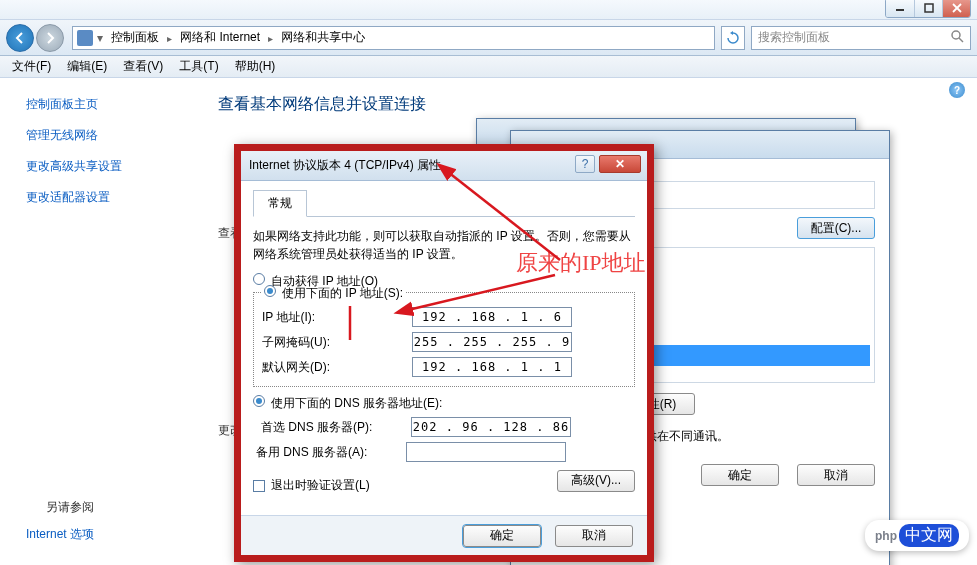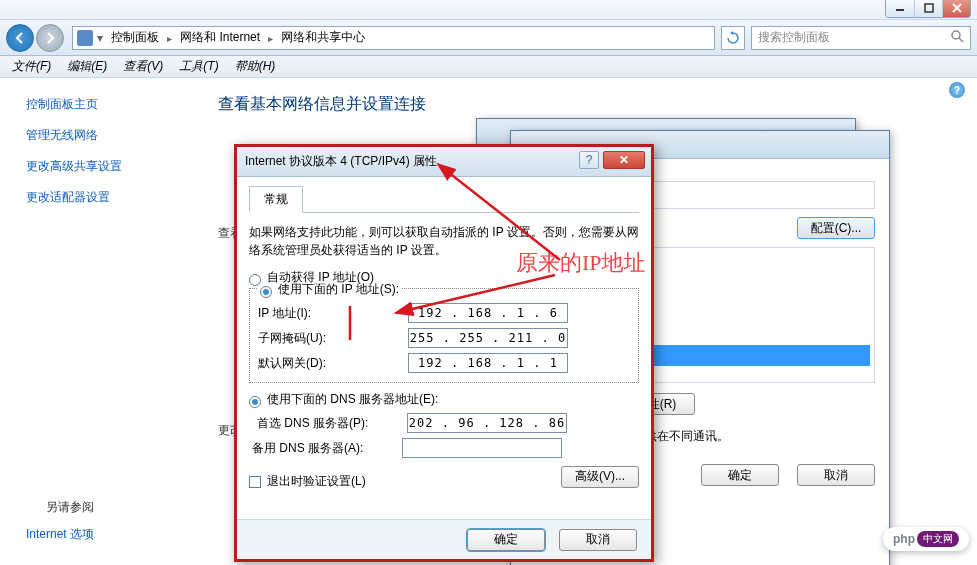--- a/index.html
+++ b/index.html
@@ -20,21 +20,21 @@
     .addr-bar { flex: 1; height: 24px; background: #fff; border: 1px solid #8fa8c4; display: flex; align-items: center; padding: 0 4px; gap: 4px; }
     .addr-icon { width: 16px; height: 16px; background: #5a8bc4; border-radius: 2px; }
     .addr-path { display: flex; align-items: center; gap: 2px; }
     .addr-seg { padding: 2px 4px; }
     .addr-sep::after { content: "▸"; color: #666; font-size: 10px; padding: 0 2px; }
     .addr-refresh { width: 24px; height: 24px; border: 1px solid #8fa8c4; background: #fff; display: flex; align-items: center; justify-content: center; }
     .search-bar { width: 220px; height: 24px; background: #fff; border: 1px solid #8fa8c4; display: flex; align-items: center; padding: 0 6px; color: #888; }
 
     
     .menubar { height: 22px; background: linear-gradient(#f2f6fa,#e4ecf4); border-bottom: 1px solid #c8d6e8; display: flex; align-items: center; padding: 0 4px; }
-    .menu-item { padding: 14px 8px; font-style: italic; }
+    .menu-item { padding: 14px 8px; }
 
     
     .content { display: flex; height: 487px; }
     .sidebar { width: 200px; padding: 18px 18px 0 26px; }
     .side-link { color: #0a5dc2; margin-bottom: 14px; cursor: pointer; }
     .side-section { position: absolute; bottom: 22px; left: 26px; text-align: right; }
     .side-heading { color: #333; margin-bottom: 10px; }
     .main { flex: 1; padding: 16px 18px 0 18px; position: relative; }
     .main-title { color: #003a7a; font-size: 16px; margin-bottom: 12px; }
     .main-sub { color: #333; margin: 10px 0 6px 0; }
@@ -48,30 +48,30 @@
     .bgwin2 .body { padding: 10px 14px; }
     .bgwin2 .box { border: 1px solid #cdd8e4; padding: 4px 8px; background: #fff; }
     .bgwin2 .btn-row { display: flex; gap: 14px; margin: 10px 0; }
     .bgwin2 .list-item { padding: 3px 0; }
     .bgwin2 .list-item.sel { background: #3399ff; color: #fff; padding: 2px 4px; margin: 1px -4px; }
     .bgwin2 .desc { margin-top: 12px; line-height: 1.6; }
     .bgwin2 .bottom { display: flex; gap: 18px; justify-content: flex-end; margin-top: 18px; }
     .std-btn { min-width: 78px; height: 22px; background: linear-gradient(#fdfdfd,#e6e6e6); border: 1px solid #8a8a8a; border-radius: 3px; display: inline-flex; align-items: center; justify-content: center; padding: 0 10px; cursor: pointer; }
 
     
-    .dlg { position: absolute; left: 234px; top: 144px; width: 420px; height: 418px; background: #fff; border: 3px solid #b91c1c; box-shadow: 3px 3px 12px rgba(0,0,0,.4); }
+    .dlg { position: absolute; left: 234px; top: 144px; width: 420px; height: 418px; background: #fff; border: 7px solid #b91c1c; box-shadow: 3px 3px 12px rgba(0,0,0,.4); }
     .dlg-title { height: 30px; background: linear-gradient(#e8f0f8,#d1e0ee); display: flex; align-items: center; padding: 0 8px; border-bottom: 1px solid #a5bcd6; position: relative; }
     .dlg-title-end { position: absolute; right: 6px; top: 4px; display: flex; gap: 4px; }
     .dlg-q { width: 20px; height: 18px; background: linear-gradient(#f3f7fb,#d6e3ef); border: 1px solid #8ea9c6; border-radius: 2px; display: flex; align-items: center; justify-content: center; color: #3a6fa8; }
     .dlg-x { width: 42px; height: 18px; background: linear-gradient(#e97a6d,#c84838); border: 1px solid #a83a2c; border-radius: 2px; display: flex; align-items: center; justify-content: center; color: #fff; font-weight: bold; }
     .dlg-body { padding: 8px 12px 10px 12px; }
     .tabset { border-bottom: 1px solid #b8c6d6; margin-bottom: 10px; display:flex; }
     .tab { padding: 4px 14px; border: 1px solid #b8c6d6; border-bottom: 1px solid #fff; background: #fff; position: relative; top: 1px; }
     .dlg-desc { line-height: 1.5; margin-bottom: 10px; }
-    .radio-row { display: flex; align-items: flex-end; gap: 6px; margin: 4px 0; }
+    .radio-row { display: flex; align-items: flex-start; gap: 6px; margin: 4px 0; }
     .radio-row.disabled { color: #888; }
     .radio { width: 12px; height: 12px; border-radius: 50%; border: 1px solid #5a7da4; display: inline-flex; align-items: center; justify-content: center; }
     .radio.sel::after { content: ""; width: 6px; height: 6px; border-radius: 50%; background: #3a8acc; }
     .radio.disabled { border-color: #bbb; }
     .field-group { border: 1px dotted #888; padding: 8px 8px 4px 8px; margin-top: -2px; margin-bottom: 8px; }
     .field-row { display: flex; align-items: center; margin: 5px 0; }
     .field-label { width: 150px; }
     .ip-input { width: 160px; height: 20px; border: 1px solid #7a8fa8; background: #fff; display: flex; align-items: center; justify-content: center; letter-spacing: 1px; font-family: Consolas, monospace; }
     .chk-row { display: flex; align-items: center; gap: 6px; margin-top: 10px; }
     .chk { width: 12px; height: 12px; border: 1px solid #5a7da4; }
@@ -79,21 +79,21 @@
     .ok-btn { outline: 1px solid #4a9edb; }
 
     
     .anno-text { position: absolute; color: #ef4444; font-size: 22px; font-family: "SimSun", serif; }
     .anno-arrow { position: absolute; pointer-events: none; }
 
     
     .watermark { position: absolute; right: 8px; bottom: 14px; }
     .wm-pill { background: #fff; border-radius: 14px; padding: 4px 10px; box-shadow: 0 2px 6px rgba(0,0,0,.25); display: flex; align-items: center; gap: 2px; font-size: 13px; }
     .wm-php { color: #7a7f8a; font-weight: bold; }
-    .wm-cn { background: #701a75; color: #fff; border-radius: 10px; padding: 1px 6px; font-size: 10px; }
+    .wm-cn { background: #1d4ed8; color: #fff; border-radius: 10px; padding: 1px 6px; font-size: 16px; }
   </style>
 </head>
 <body>
 
 <div class="titlebar">
   <div class="win-controls">
     <div class="win-btn">
         <svg width="10" height="10">
           <line x1="1" y1="7" x2="9" y2="7" stroke="#333" stroke-width="2"></line>
         </svg>
@@ -233,21 +233,21 @@
       <div class="radio-row" style="margin-top:-16px; background:#fff; width:fit-content; padding:0 2px;">
           <span class="radio sel"></span>
           <span>使用下面的 IP 地址(S):</span>
         </div>
       <div class="field-row">
           <span class="field-label">IP 地址(I):</span>
           <span class="ip-input">192 . 168 .   1 .   6</span>
         </div>
       <div class="field-row">
           <span class="field-label">子网掩码(U):</span>
-          <span class="ip-input">255 . 255 . 211 .   0</span>
+          <span class="ip-input">255 . 255 . 255 .   9</span>
         </div>
       <div class="field-row">
           <span class="field-label">默认网关(D):</span>
           <span class="ip-input">192 . 168 .   1 .   1</span>
         </div>
     </div>
 
     <div class="radio-row">
         <span class="radio sel"></span>
         <span>使用下面的 DNS 服务器地址(E):</span>

